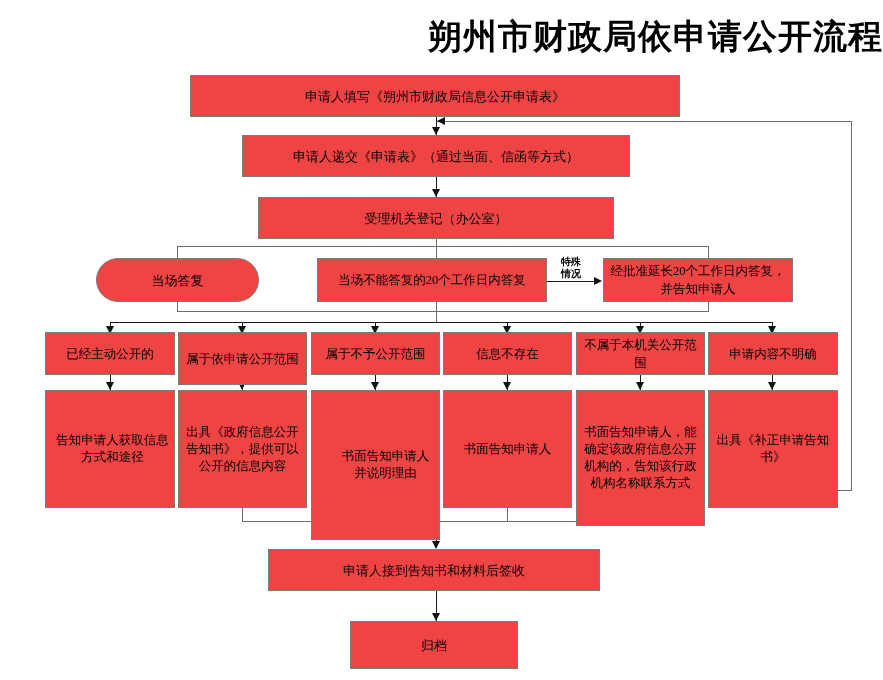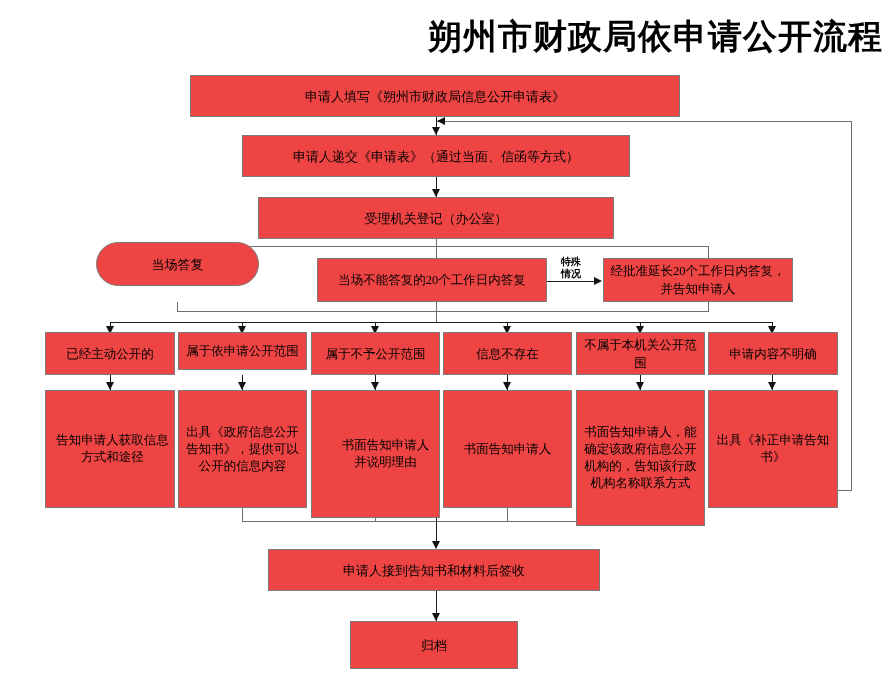--- a/index.html
+++ b/index.html
@@ -117,21 +117,21 @@
   <div class="arrow-down" style="left:432px; top:189px;"></div>
 
   <div class="node" style="left:258px; top:197px; width:356px; height:42px;">受理机关登记（办公室）</div>
 
   <div class="line v" style="left:436px; top:239px; height:8px;"></div>
   <div class="line h" style="left:177px; top:246px; width:532px;"></div>
   <div class="line v" style="left:177px; top:246px; height:12px;"></div>
   <div class="line v" style="left:708px; top:246px; height:12px;"></div>
   <div class="line v" style="left:436px; top:246px; height:12px;"></div>
 
-  <div class="node" style="left:96px; top:242px; width:163px; height:44px;border-radius:22px;">当场答复</div>
+  <div class="node" style="left:96px; top:258px; width:163px; height:44px;border-radius:22px;">当场答复</div>
 
   <div class="node small" style="left:317px; top:258px; width:230px; height:44px;">当场不能答复的20个工作日内答复</div>
 
   <div class="node small" style="left:603px; top:258px; width:190px; height:44px;">经批准延长20个工作日内答复，并告知申请人</div>
 
   <div class="line h dark" style="left:547px; top:281px; width:48px;"></div>
   <div class="arrow-right" style="left:594px; top:277px;"></div>
   <div class="edge-label" style="left:551px; top:256px; width:40px;">特殊<br>情况</div>
 
   <div class="line v" style="left:177px; top:302px; height:10px;"></div>
@@ -153,21 +153,21 @@
   <div class="line v dark" style="left:507px; top:322px; height:10px;"></div>
   <div class="arrow-down" style="left:503px; top:326px;"></div>
 
   <div class="line v dark" style="left:640px; top:322px; height:10px;"></div>
   <div class="arrow-down" style="left:636px; top:326px;"></div>
 
   <div class="line v dark" style="left:772px; top:322px; height:10px;"></div>
   <div class="arrow-down" style="left:768px; top:326px;"></div>
 
   <div class="node small" style="left:45px; top:332px; width:130px; height:43px;">已经主动公开的</div>
-  <div class="node small" style="left:178px; top:332px; width:129px; height:38px;">属于依申请公开范围</div>
+  <div class="node small" style="left:178px; top:332px; width:129px; height:53px;">属于依申请公开范围</div>
   <div class="node small" style="left:311px; top:332px; width:129px; height:43px;">属于不予公开范围</div>
   <div class="node small" style="left:443px; top:332px; width:129px; height:43px;">信息不存在</div>
   <div class="node small" style="left:576px; top:332px; width:129px; height:43px;">不属于本机关公开范围</div>
   <div class="node small" style="left:708px; top:332px; width:130px; height:43px;">申请内容不明确</div>
 
   <div class="line v dark" style="left:110px; top:375px; height:15px;"></div>
   <div class="arrow-down" style="left:106px; top:382px;"></div>
 
   <div class="line v dark" style="left:242px; top:375px; height:15px;"></div>
   <div class="arrow-down" style="left:238px; top:382px;"></div>
@@ -179,21 +179,21 @@
   <div class="arrow-down" style="left:503px; top:382px;"></div>
 
   <div class="line v dark" style="left:640px; top:375px; height:15px;"></div>
   <div class="arrow-down" style="left:636px; top:382px;"></div>
 
   <div class="line v dark" style="left:772px; top:375px; height:15px;"></div>
   <div class="arrow-down" style="left:768px; top:382px;"></div>
 
   <div class="node tight" style="left:45px; top:390px; width:130px; height:118px;padding-left:9px;">告知申请人获取信息方式和途径</div>
   <div class="node tight" style="left:178px; top:390px; width:129px; height:118px;">出具《政府信息公开告知书》，提供可以公开的信息内容</div>
-  <div class="node tight" style="left:311px; top:390px; width:129px; height:128px;padding-left:24px;">书面告知申请人并说明理由</div>
+  <div class="node tight" style="left:311px; top:390px; width:129px; height:150px;padding-left:24px;">书面告知申请人并说明理由</div>
   <div class="node tight" style="left:443px; top:390px; width:129px; height:118px;">书面告知申请人</div>
   <div class="node tight" style="left:576px; top:390px; width:129px; height:136px;">书面告知申请人，能确定该政府信息公开机构的，告知该行政机构名称联系方式</div>
   <div class="node tight" style="left:708px; top:390px; width:130px; height:118px;">出具《补正申请告知书》</div>
 
   <div class="line v" style="left:242px; top:508px; height:14px;"></div>
   <div class="line v" style="left:375px; top:508px; height:14px;"></div>
   <div class="line v" style="left:507px; top:508px; height:14px;"></div>
   <div class="line v" style="left:640px; top:508px; height:14px;"></div>
   <div class="line h" style="left:242px; top:521px; width:399px;"></div>
 

